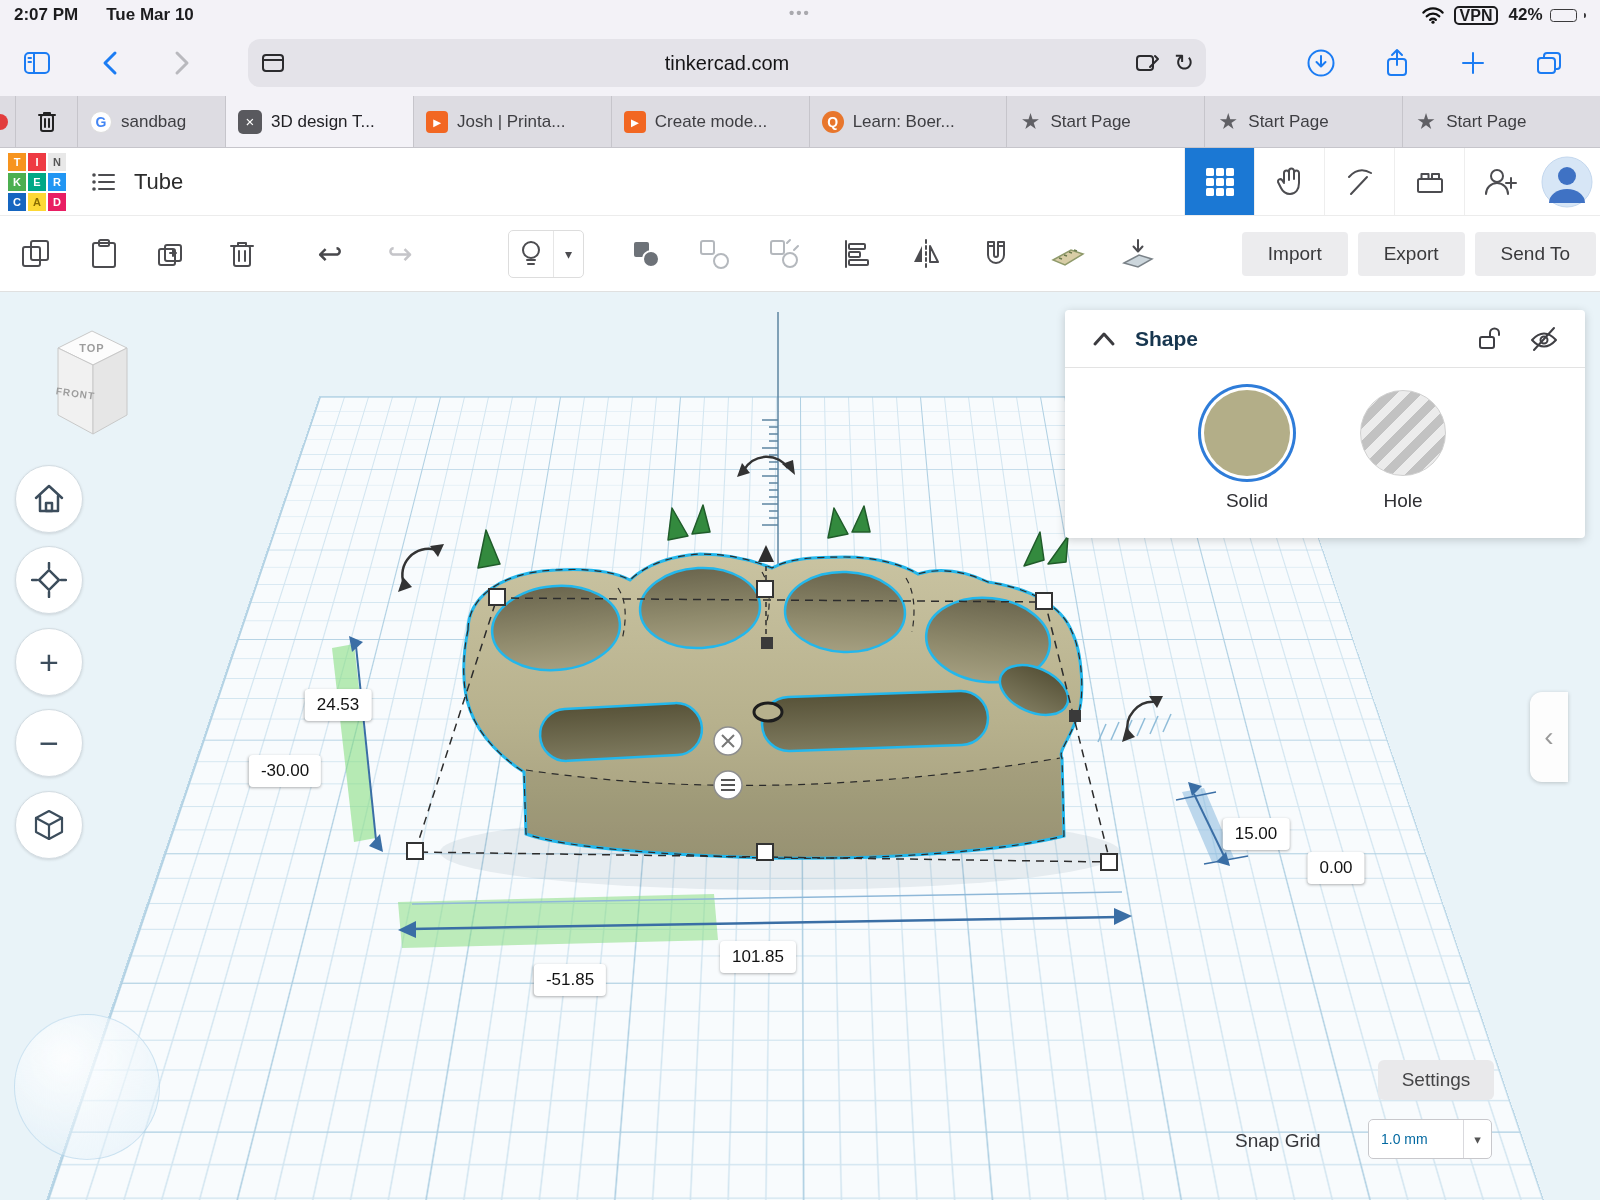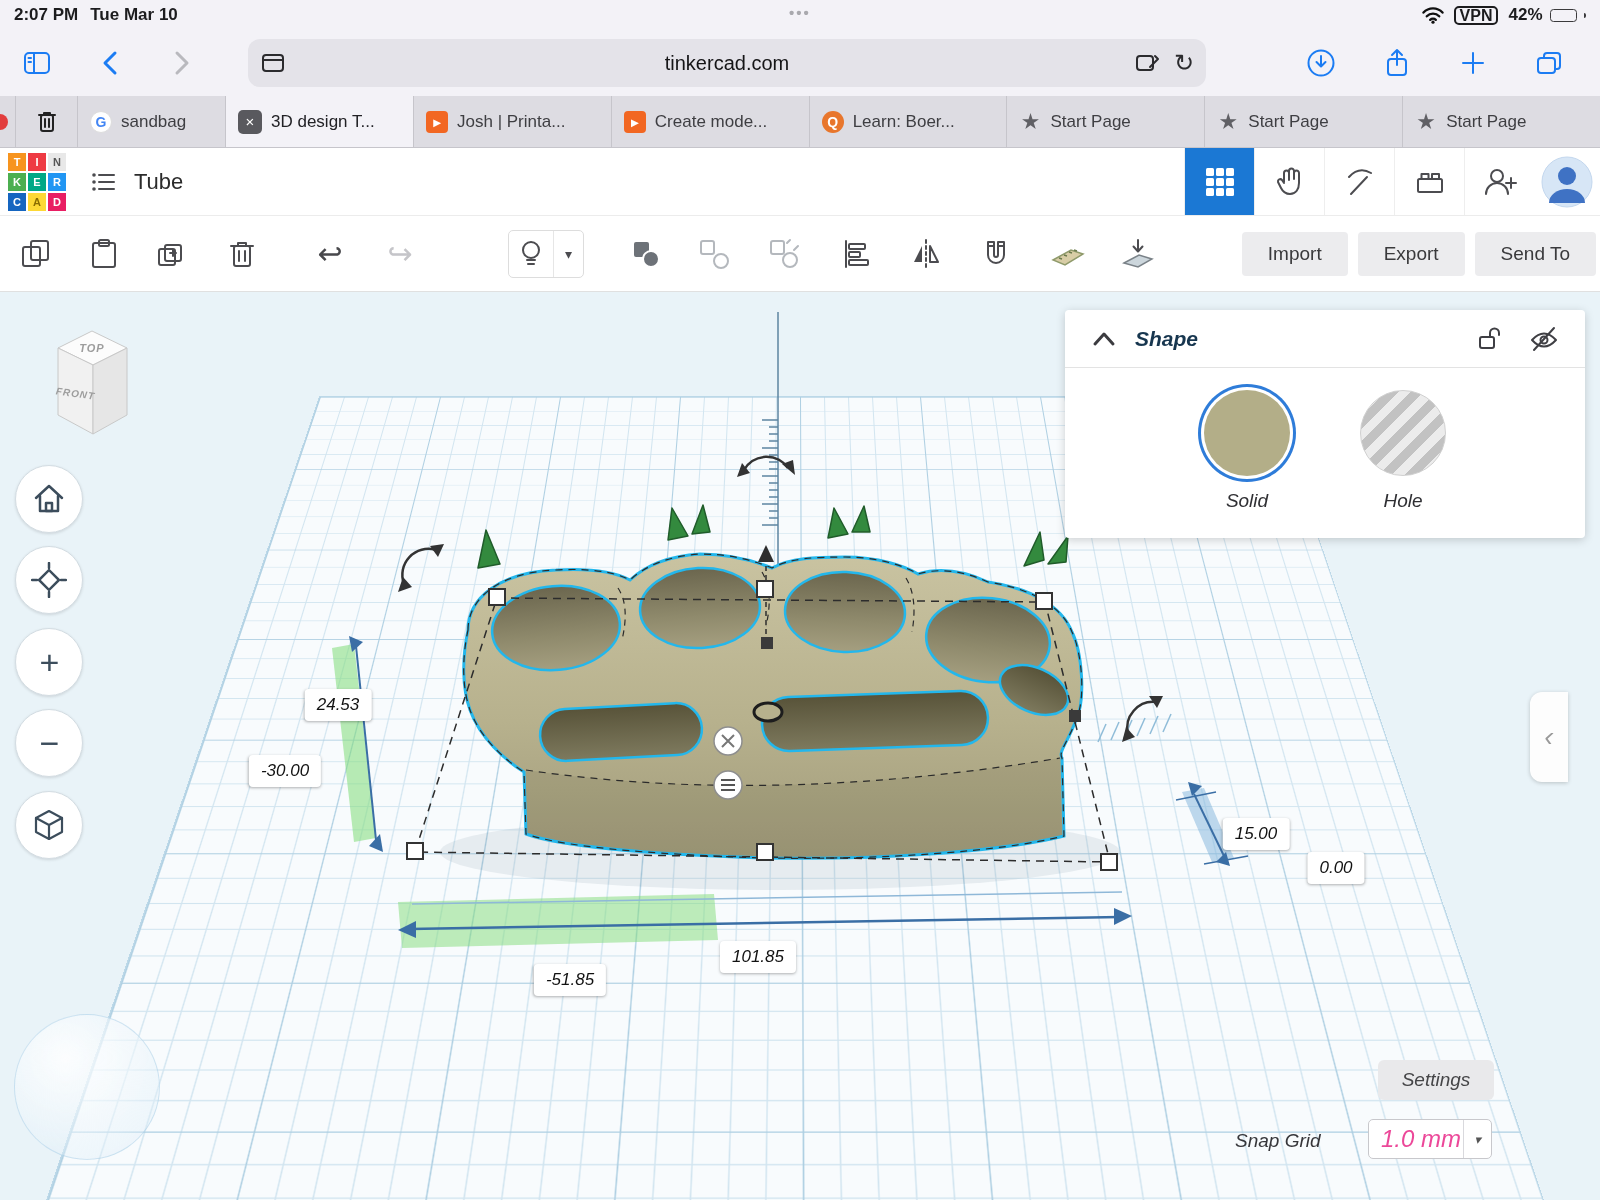--- a/index.html
+++ b/index.html
@@ -6,21 +6,21 @@
   html,body { margin:0; padding:0; }
   body {
     width:1600px; height:1200px; position:relative; overflow:hidden;
     font-family:"Liberation Sans", sans-serif; background:#fff; color:#1c1c1e;
   }
   .abs { position:absolute; }
 
   
   .statusbar { left:0; top:0; width:1600px; height:30px; background:#f3f2f7;
     display:flex; align-items:center; justify-content:space-between; padding:0 14px; font-size:17px; font-weight:bold; }
-  .sb-left { display:flex; gap:12px; align-items:center; }
+  .sb-left { display:flex; gap:28px; align-items:center; }
   .sb-right { display:flex; gap:10px; align-items:center; }
   .sb-dots { position:absolute; left:50%; top:4px; transform:translateX(-50%); color:#a9a9ae; font-size:15px; letter-spacing:2px; font-weight:bold; }
   .vpn-badge { border:2px solid #1c1c1e; border-radius:5px; font-size:16px; font-weight:bold; padding:0 4px; line-height:15px; }
   .batt { display:flex; align-items:center; gap:7px; }
   .batt-body { width:27px; height:13px; border:1.5px solid #3a3a3c; border-radius:3.5px; padding:1.5px; position:relative; }
   .batt-fill { width:40%; height:100%; background:#f7ce3e; border-radius:1.5px; }
   .batt-nub { width:2.5px; height:5px; background:#3a3a3c; border-radius:0 2px 2px 0; }
 
   
   .safaribar { left:0; top:30px; width:1600px; height:66px; background:#f3f2f7;
@@ -67,21 +67,21 @@
     display:flex; align-items:center; }
   .ticon { width:44px; height:44px; display:flex; align-items:center; justify-content:center; flex:none; }
   .glyph-undo { font-size:30px; color:#48484c; line-height:1; }
   .glyph-redo { font-size:30px; color:#c5c5c9; line-height:1; }
   .bulb-split { display:flex; border:1px solid #ddd; border-radius:5px; height:48px; align-items:center; }
   .bulb-caret { width:30px; text-align:center; color:#4c4c50; font-size:14px; border-left:1px solid #e6e6e6; align-self:stretch; display:flex; align-items:center; justify-content:center; }
   .tb-right { margin-left:auto; display:flex; gap:10px; margin-right:4px; }
   .tool-btn { height:44px; padding:0 26px; background:#ececee; border-radius:4px; font-size:19px; color:#3a3a3c; display:flex; align-items:center; }
 
   
-  .canvas { left:0; top:292px; width:1600px; height:908px; background:#e9f3f8; overflow:hidden;font-style:italic; }
+  .canvas { left:0; top:292px; width:1600px; height:908px; background:#e9f3f8; overflow:hidden; }
   .workplane { position:absolute; left:320px; top:105px; width:950px; height:900px; background-color:#f8fbfd;
     background-image:
       linear-gradient(#aecfe2 1.5px, transparent 1.5px),
       linear-gradient(90deg, #aecfe2 1.5px, transparent 1.5px),
       linear-gradient(#d2e5f0 1px, transparent 1px),
       linear-gradient(90deg, #d2e5f0 1px, transparent 1px);
     background-size:120px 120px, 120px 120px, 24px 24px, 24px 24px;
     transform:perspective(2000px) rotateX(55deg); transform-origin:50% 0;
     outline:1px solid #bcd8e8; z-index:1; }
   .overlay-svg { position:absolute; left:0; top:0; width:1600px; height:908px; z-index:2; pointer-events:none; }
@@ -107,21 +107,21 @@
 
   .edge-handle { position:absolute; left:1530px; top:400px; width:38px; height:90px; background:#fdfdfd;
     border-radius:12px 0 0 12px; box-shadow:0 1px 4px rgba(0,0,0,.2); display:flex; align-items:center; justify-content:center;
     color:#9a9a9a; font-size:28px; z-index:7; }
 
   .settings-btn { position:absolute; left:1378px; top:768px; width:116px; height:40px; background:#e9e9eb; border-radius:6px;
     display:flex; align-items:center; justify-content:center; font-size:19px; color:#454547; z-index:7; }
   .snap-label { position:absolute; left:1235px; top:838px; font-size:19px; color:#36363a; z-index:7; }
   .snap-dd { position:absolute; left:1368px; top:827px; width:124px; height:40px; background:#fff; border:1px solid #c8c8cc;
     border-radius:5px; display:flex; align-items:center; z-index:7; }
-  .snap-val { flex:1; padding-left:12px; font-size:24px; color:#ec4899; }
+  .snap-val { flex:1; padding-left:12px; font-size:14px; color:#0369a1; }
   .snap-caret { width:28px; border-left:1px solid #d9d9dd; align-self:stretch; display:flex; align-items:center; justify-content:center; color:#555; font-size:13px; }
 
   .orbit-ball { position:absolute; left:14px; top:722px; width:146px; height:146px; border-radius:50%;
     background:radial-gradient(circle at 35% 30%, rgba(255,255,255,.85), rgba(186,219,240,.25));
     border:1px solid rgba(150,195,225,.4); z-index:2; }
 
   svg { display:block; }
   .st { stroke:#4c4c50; stroke-width:2; fill:none; stroke-linecap:round; stroke-linejoin:round; }
   .stlight { stroke:#b4b8bd; stroke-width:2; fill:none; stroke-linecap:round; stroke-linejoin:round; }
   .blue { stroke:#1b7cf3; }

